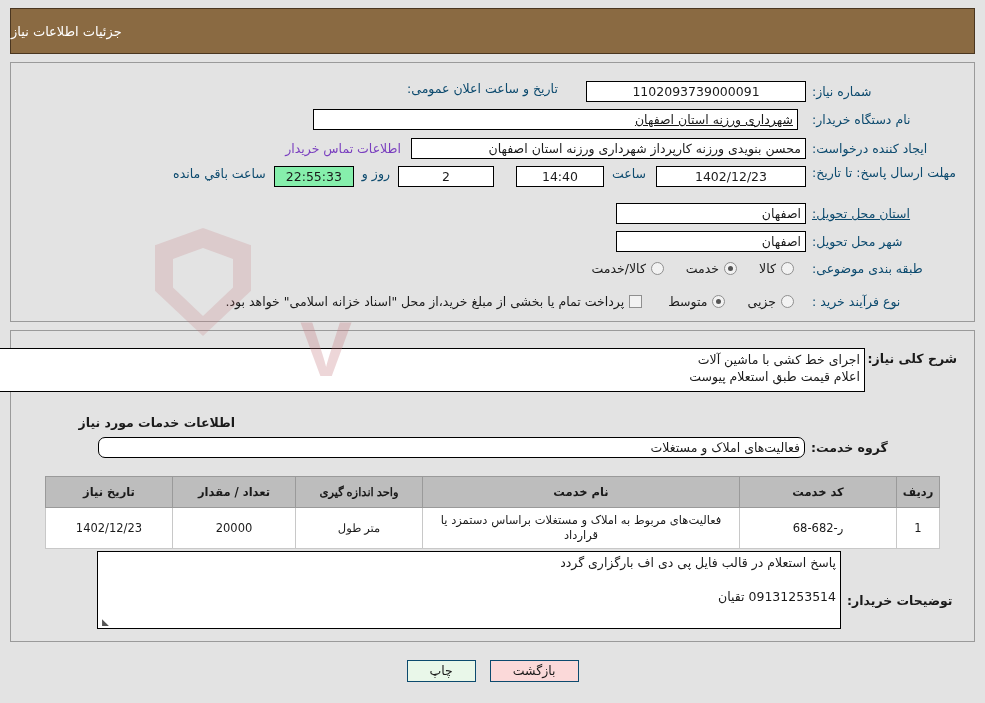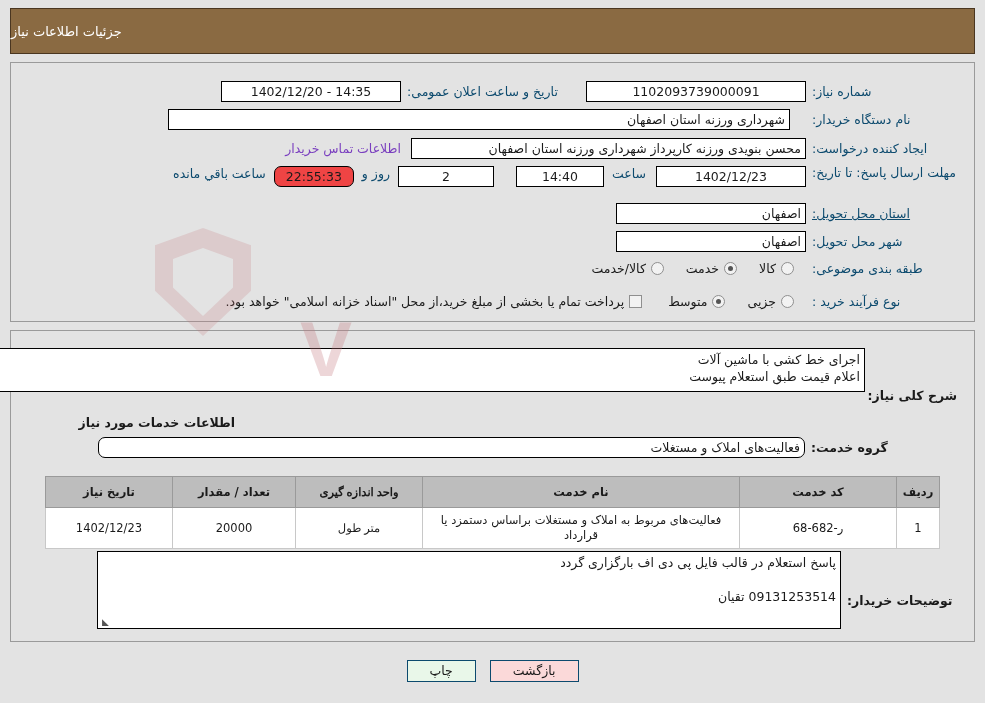--- a/index.html
+++ b/index.html
@@ -123,21 +123,21 @@
     box-sizing: border-box;
     height: 21px;
     line-height: 19px;
     font-size: 12.5px;
     padding: 0 4px;
     overflow: hidden;
     text-overflow: clip;
   }
   .fld.center { text-align: center; }
   .fld.rt     { text-align: right; }
-  .fld.cream  { background: #ef4444; border-radius: 7px; }
+  .fld.cream  { background: #86efac; }
   .link {
     color: #7a3fbf;
     font-size: 12.5px;
     cursor: pointer;
   }
 
   
   .radio {
     width: 13px; height: 13px;
     border-radius: 50%;
@@ -270,26 +270,25 @@
 </div>
 
 <div class="panel" id="panel-main"></div>
 
 <div class="frow" style="top:81px; right:28px;">
   <span class="lbl" style="width:145px;">شماره نیاز:</span>
   <span class="fld center" style="width:220px; margin-right:6px;">1102093739000091</span>
 </div>
 <div class="frow" style="top:81px; right:393px;">
   <span class="lbl" style="width:185px;">تاریخ و ساعت اعلان عمومی:</span>
-  <span class="fld center" style="width:180px; margin-right:6px;">14:35 - 1402/12/20</span>
 </div>
 
 <div class="frow" style="top:109px; right:28px;">
   <span class="lbl" style="width:145px;">نام دستگاه خریدار:</span>
-  <span class="fld rt" style="width:622px; margin-right:22px;">شهرداری ورزنه استان اصفهان</span>
+  <span class="fld rt" style="width:485px; margin-right:14px;text-decoration:underline;">شهرداری ورزنه استان اصفهان</span>
 </div>
 
 <div class="frow" style="top:138px; right:28px;">
   <span class="lbl" style="width:145px;">ایجاد کننده درخواست:</span>
   <span class="fld rt" style="width:395px; margin-right:6px;">محسن بنویدی ورزنه کارپرداز شهرداری ورزنه استان اصفهان</span>
   <span class="link" style="margin-right:10px;">اطلاعات تماس خریدار</span>
 </div>
 
 <div class="frow" style="top:166px; right:28px; align-items:flex-start;">
   <span class="lbl lbl-2line" style="width:145px;">مهلت ارسال پاسخ: تا تاریخ:</span>
@@ -340,21 +339,21 @@
   </span>
   <span class="opt" style="margin-right:26px;">
     <span class="chk"></span>
     <span>پرداخت تمام یا بخشی از مبلغ خرید،از محل "اسناد خزانه اسلامی" خواهد بود.</span>
   </span>
 </div>
 
 <div class="panel" id="panel-desc"></div>
 
 <div class="frow" style="top:348px; right:28px; align-items:flex-start;">
-  <span class="bold-lbl" style="width:86px; display:inline-block; text-align:center; padding-top:3px;margin-top:37px;">شرح کلی نیاز:</span>
+  <span class="bold-lbl" style="width:86px; display:inline-block; text-align:center; padding-top:3px;">شرح کلی نیاز:</span>
   <span class="ta rt" style="width:916px; height:44px; margin-right:6px; white-space:pre-line;">اجرای خط کشی با ماشین آلات
 اعلام قیمت طبق استعلام پیوست<span class="grip">◣</span></span>
 </div>
 
 <div class="sec-head" style="top:415px; right:750px;">اطلاعات خدمات مورد نیاز</div>
 
 <div class="frow" style="top:437px; right:88px;">
   <span class="bold-lbl" style="width:86px; display:inline-block; text-align:left;">گروه خدمت:</span>
   <span class="fld rt" style="width:707px; margin-right:6px;border-radius:7px;">فعالیت‌های  املاک و مستغلات</span>
 </div>

